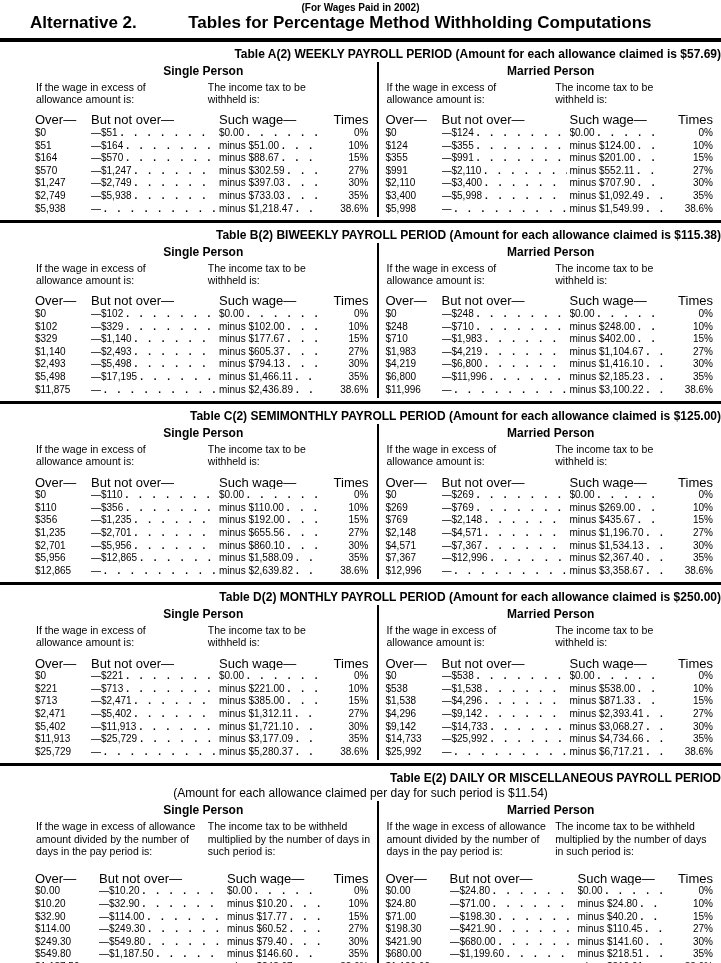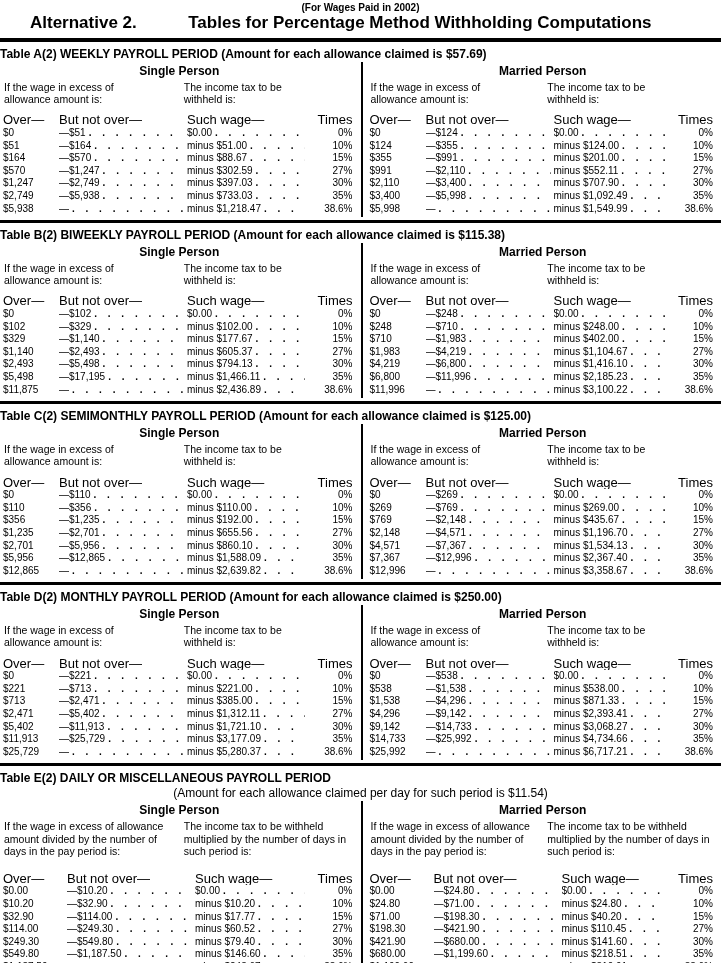--- a/index.html
+++ b/index.html
@@ -15,23 +15,23 @@
 
   
   .page-header { text-align: center; padding-top: 2px; border-bottom: 4px solid #000; }
   .subtitle { font-weight: bold; font-size: 10px; }
   .titleline { display: flex; align-items: baseline; padding: 0 18px 5px 30px; }
   .alt-label { font-weight: bold; font-size: 17px; white-space: nowrap; }
   .main-title { font-weight: bold; font-size: 17px; flex: 1; text-align: center; }
 
   
   .tbl { border-bottom: 3px solid #000; padding-bottom: 3px; }
-  .caption { text-align: left; font-weight: bold; font-size: 12px; padding: 5px 0 1px; }
+  .caption { text-align: right; font-weight: bold; font-size: 12px; padding: 5px 0 1px; }
   .caption2 { text-align: center; font-weight: normal; font-size: 12px; padding: 0 0 1px; }
-  .halves { display: grid; grid-template-columns: 1fr 1fr; }
+  .halves { display: grid; grid-template-columns: 1fr 1fr; padding-left: 32px; }
   .half { padding: 0 5px 2px 3px; }
   .half.married { border-left: 2px solid #000; padding-left: 7px; }
   .person { text-align: center; font-weight: bold; font-size: 12px; padding: 2px 0 3px; }
 
   .desc { display: grid; grid-template-columns: 1fr 1fr; column-gap: 8px;
           font-size: 10.5px; line-height: 1.16; padding: 0 0 9px 1px; }
   .desc-l { max-width: 134px; }
   .desc-r { max-width: 106px; }
   .daily .desc-l, .daily .desc-r { max-width: none; }
   .daily .desc { padding-bottom: 16px; }

